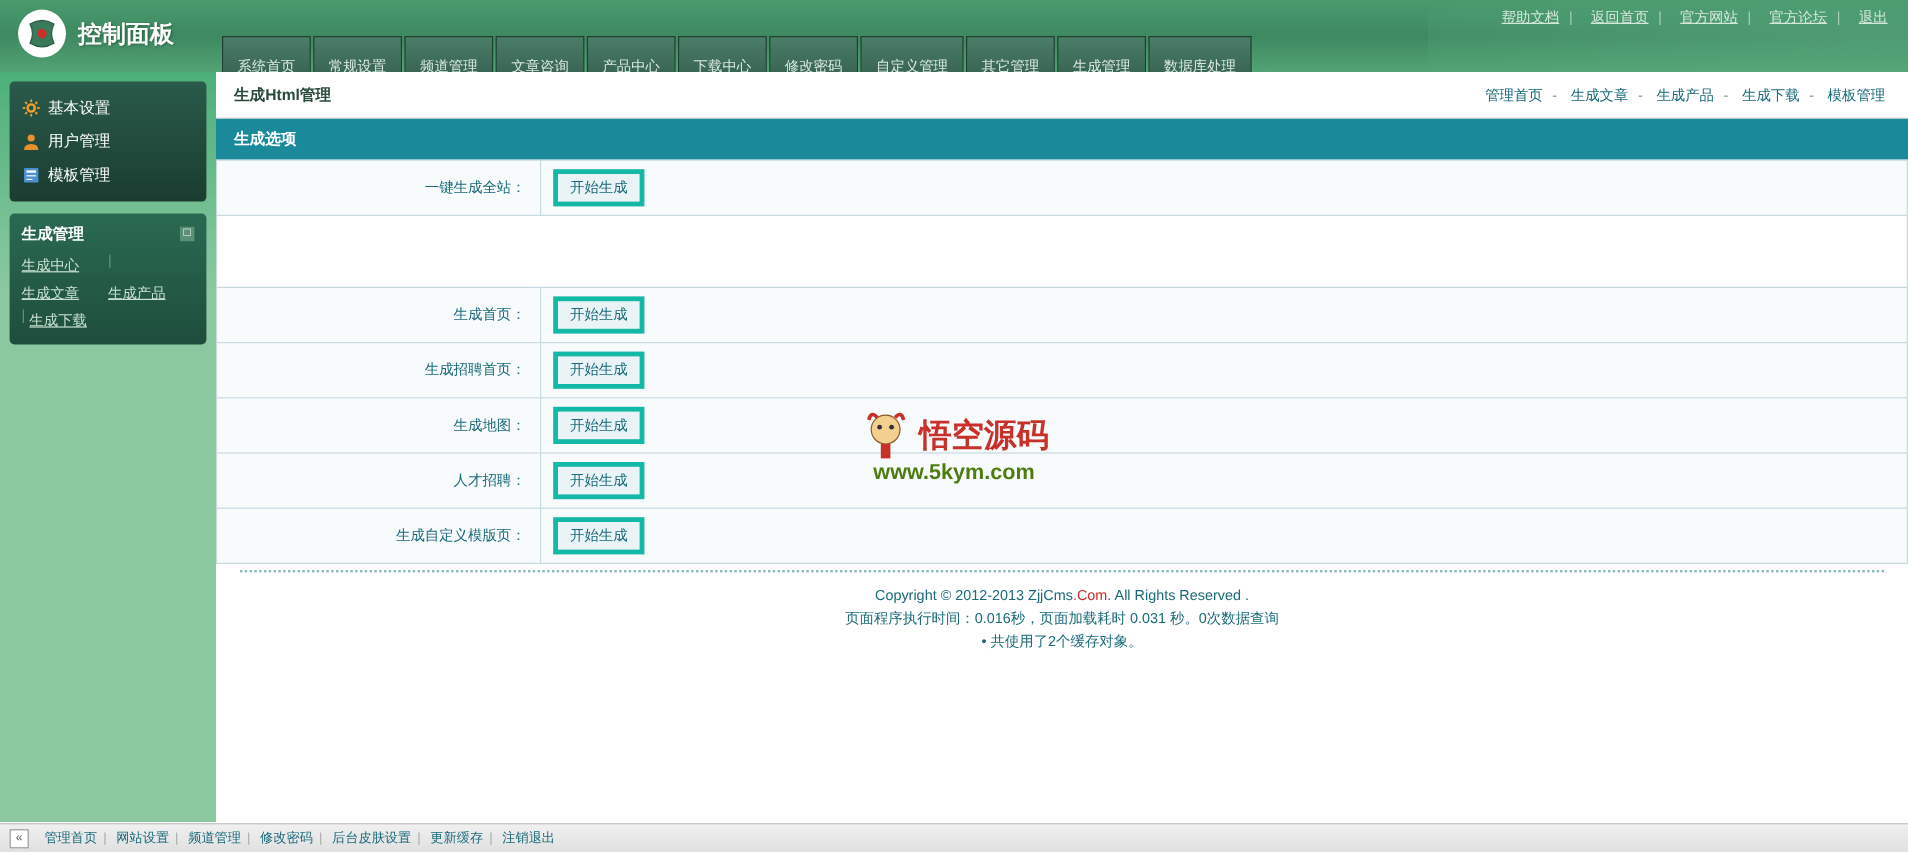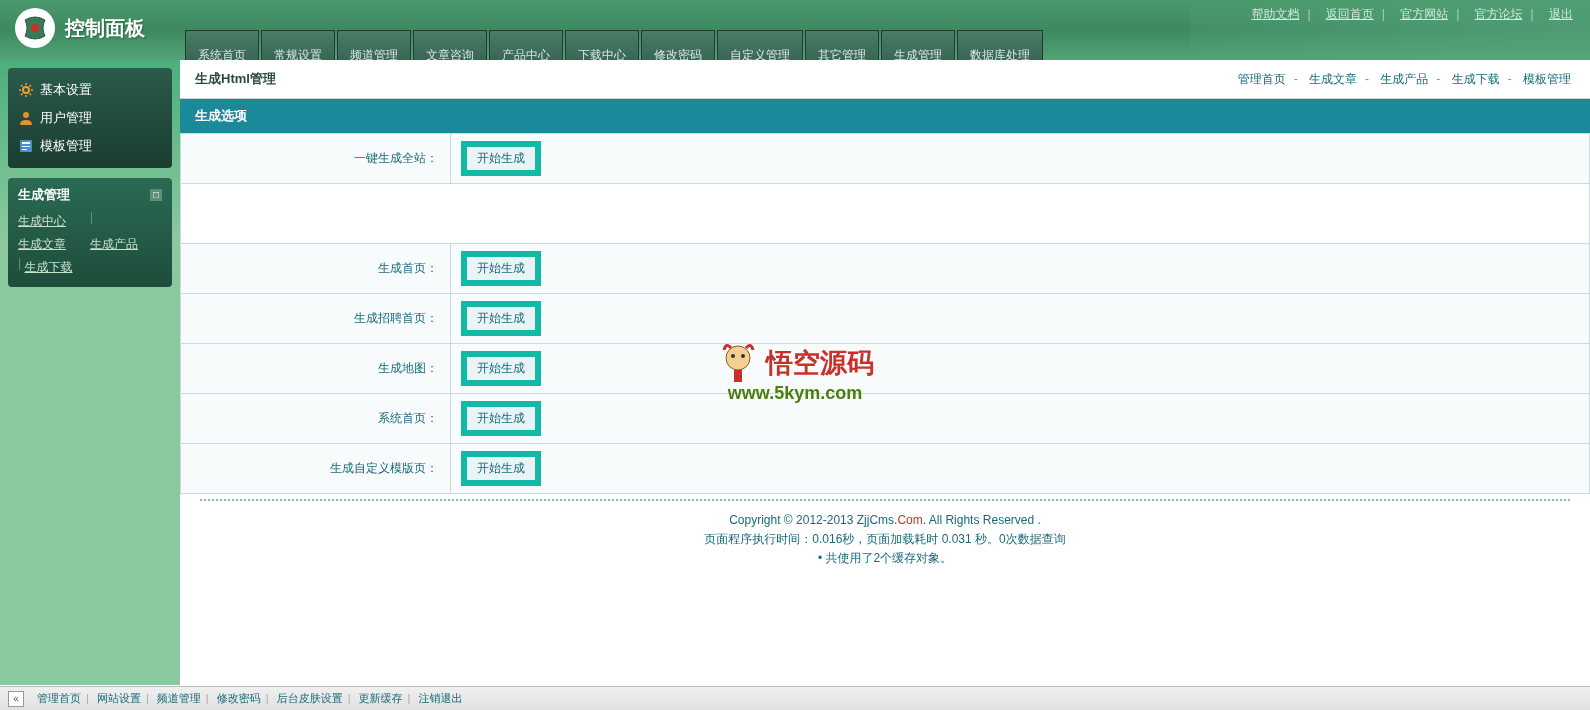--- a/index.html
+++ b/index.html
@@ -45,21 +45,21 @@
 .breadcrumb-links a { color: #1a6a7a; text-decoration: none; margin: 0 4px; }
 .breadcrumb-links .dash { margin: 0 4px; color: #888; }
 
 .section-header { background: #1a8a9a; color: #fff; padding: 8px 15px; font-size: 13px; font-weight: bold; font-family: Liberation Mono, monospace; }
 
 .form-table { width: 100%; border-collapse: collapse; }
 .form-table td { border: 1px solid #c8dae0; padding: 7px 10px; font-size: 12px; background: #f8fbfc; }
 .form-table .label-cell { width: 270px; text-align: right; color: #1a6a7a; padding-right: 12px; }
 .form-table .spacer-row td { height: 60px; background: #fff; border-left: 1px solid #c8dae0; border-right: 1px solid #c8dae0; }
 
-.gen-btn { background: #eaf4f6; border: 6px solid #14b8a6; color: #1a6a7a; padding: 3px 10px; font-size: 12px; cursor: pointer; }
+.gen-btn { background: #eaf4f6; border: 4px solid #14b8a6; color: #1a6a7a; padding: 3px 10px; font-size: 12px; cursor: pointer; }
 
 
 .watermark { position: absolute; left: 50%; top: 340px; transform: translateX(-50%); text-align: center; pointer-events: none; }
 .watermark-img { display: flex; align-items: center; gap: 5px; }
 .watermark-char { width: 45px; height: 45px; }
 .watermark-text { font-size: 27px; font-weight: bold; color: #c8302a; font-family: "SimHei", sans-serif; }
 .watermark-url { font-size: 18px; color: #4d7c0f; font-weight: bold; margin-top: -2px; }
 
 
 .footer-info { text-align: center; padding: 10px; border-top: 2px dotted #88b8c0; margin: 5px 20px 0; color: #1a6a7a; font-size: 12px; line-height: 1.6; }
@@ -177,21 +177,21 @@
       </tr>
       <tr>
         <td class="label-cell">生成招聘首页：</td>
         <td><button class="gen-btn">开始生成</button></td>
       </tr>
       <tr>
         <td class="label-cell">生成地图：</td>
         <td><button class="gen-btn">开始生成</button></td>
       </tr>
       <tr>
-        <td class="label-cell">系统首页：</td>
+        <td class="label-cell">人才招聘：</td>
         <td><button class="gen-btn">开始生成</button></td>
       </tr>
       <tr>
         <td class="label-cell">生成自定义模版页：</td>
         <td><button class="gen-btn">开始生成</button></td>
       </tr>
     </tbody>
       </table>
 
     <div class="footer-info">

